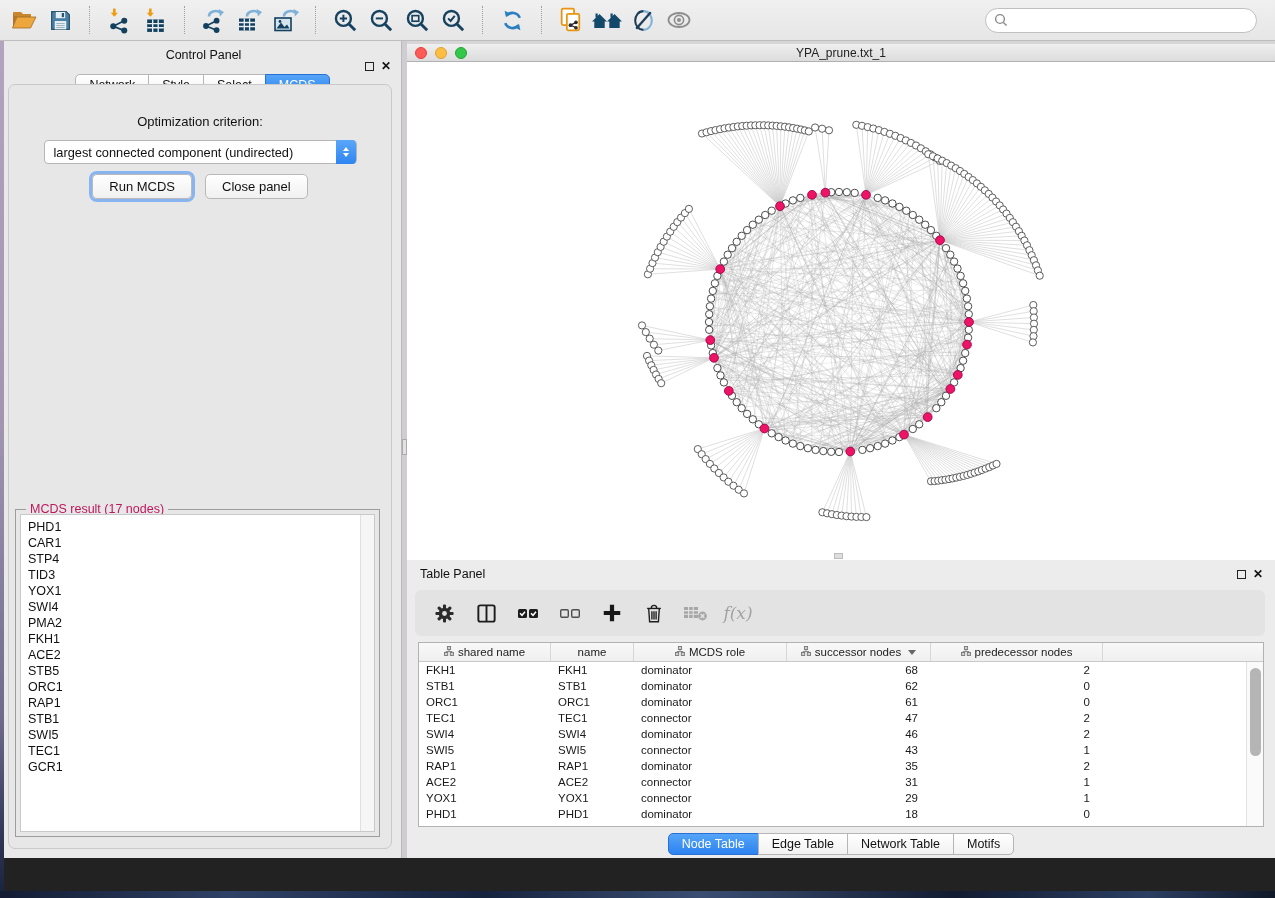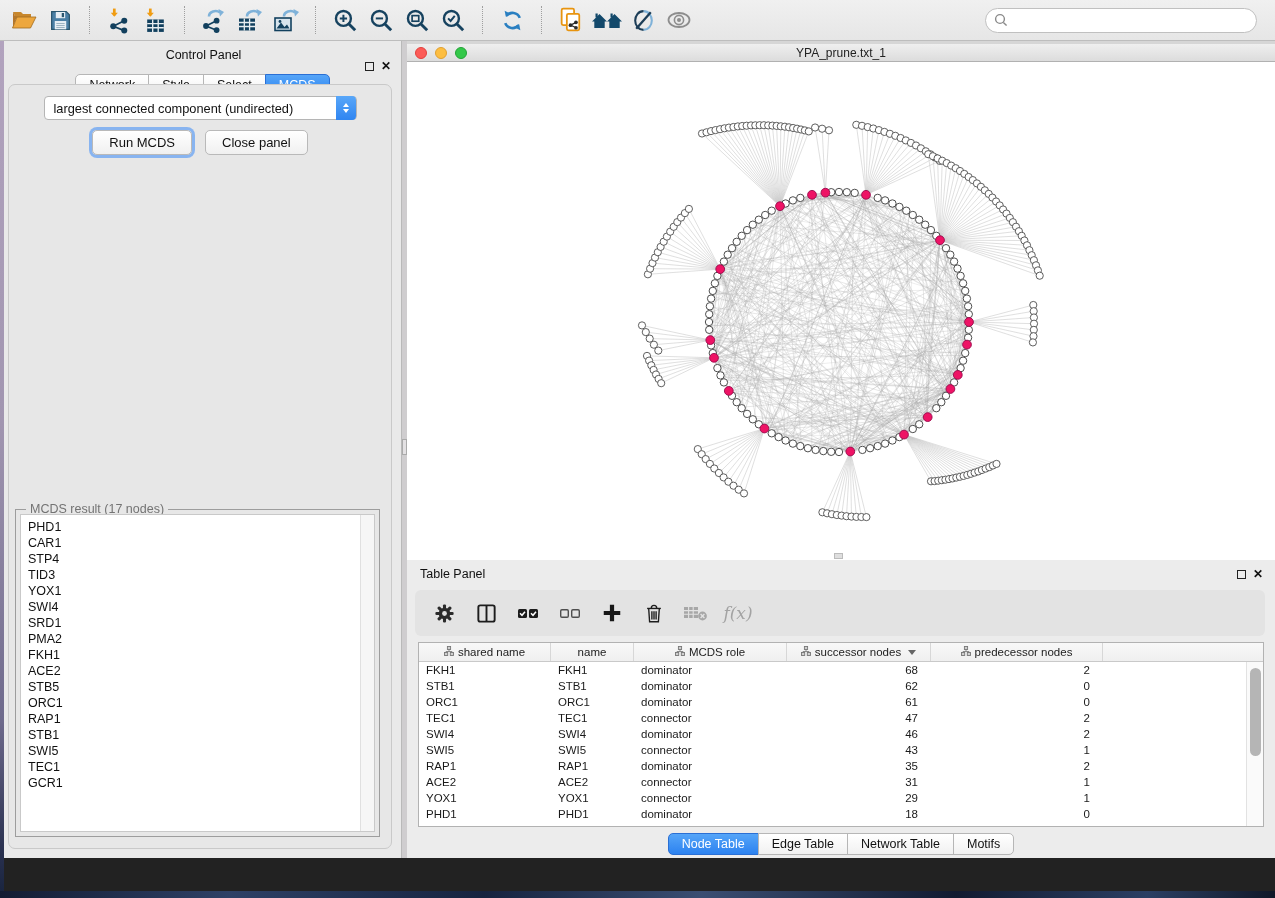--- a/index.html
+++ b/index.html
@@ -36,21 +36,21 @@
   .dropdown { position:relative; margin:11px auto 0 auto; width:313px; height:24px; background:#fff; border:1px solid #b5b5b5; border-radius:4px; display:flex; align-items:center; }
   .dd-text { font-size:12.8px; color:#111; padding-left:9px; white-space:nowrap; }
   .dd-stepper { position:absolute; right:0; top:-1px; width:20px; height:24px; background:linear-gradient(#59a7f9,#2f85f1); border-radius:0 4px 4px 0; display:flex; flex-direction:column; align-items:center; justify-content:center; gap:2px; }
   .dd-stepper i { display:block; width:0; height:0; border-left:3.5px solid transparent; border-right:3.5px solid transparent; }
   .dd-stepper .up { border-bottom:4px solid #fff; }
   .dd-stepper .dn { border-top:4px solid #fff; }
   .btn-row { margin-top:10px; display:flex; justify-content:center; gap:13px; }
   .mac-btn { height:25px; padding:0 16px; font-size:13px; font-family:"Liberation Sans",sans-serif; color:#111; background:linear-gradient(#ffffff,#f0f0f0); border:1px solid #b9b9b9; border-radius:5px; }
   .mac-btn.focused { box-shadow:0 0 0 3px rgba(112,167,242,0.8); }
   .groupbox { position:absolute; left:6px; right:11px; top:424px; bottom:11px; border:1px solid #9d9d9d; }
-  .groupbox .legend { position:absolute; top:-8px; left:10px; background:#e7e7e7; padding:0 4px; font-size:12.5px; color:#737373; }
+  .groupbox .legend { position:absolute; top:-8px; left:10px; background:#e7e7e7; padding:0 4px; font-size:12.5px; color:#be185d; }
   .result-list { position:absolute; inset:4px; background:#fff; border:1px solid #c9c9c9; overflow:hidden; }
   .result-list ul { list-style:none; padding:4px 0 0 7px; }
   .result-list li { font-size:12.5px; line-height:16px; color:#111; }
   .list-scroll { position:absolute; right:0; top:0; bottom:0; width:14px; background:#f6f6f6; border-left:1px solid #e0e0e0; }
 
   
   .v-split { position:absolute; left:402px; top:41px; width:5px; bottom:40px; background:#cfcdcf; }
   .v-split .grip { position:absolute; left:0; top:398px; width:5px; height:16px; background:#e3e1e3; border:1px solid #aaa; }
 
   
@@ -256,20 +256,21 @@
           <span class="close-ic">✕</span>
         </span>
       </div>
       <div class="cp-tabs" id="cp-tabs">
           <div class="seg-tab">Network</div>
           <div class="seg-tab">Style</div>
           <div class="seg-tab">Select</div>
           <div class="seg-tab active">MCDS</div>
         </div>
       <div class="cp-inset">
+        <div class="opt-label">Optimization criterion:</div>
         <div class="dropdown">
           <span class="dd-text">largest connected component (undirected)</span>
           <span class="dd-stepper">
               <i class="up"></i>
               <i class="dn"></i>
             </span>
         </div>
         <div class="btn-row">
           <button class="mac-btn focused">Run MCDS</button>
           <button class="mac-btn">Close panel</button>
@@ -277,21 +278,20 @@
         <div class="groupbox">
           <span class="legend">MCDS result (17 nodes)</span>
           <div class="result-list">
             <ul id="mcds-list">
                 <li>PHD1</li>
                 <li>CAR1</li>
                 <li>STP4</li>
                 <li>TID3</li>
                 <li>YOX1</li>
                 <li>SWI4</li>
-                <li>SRD1</li>
                 <li>PMA2</li>
                 <li>FKH1</li>
                 <li>ACE2</li>
                 <li>STB5</li>
                 <li>ORC1</li>
                 <li>RAP1</li>
                 <li>STB1</li>
                 <li>SWI5</li>
                 <li>TEC1</li>
                 <li>GCR1</li>

